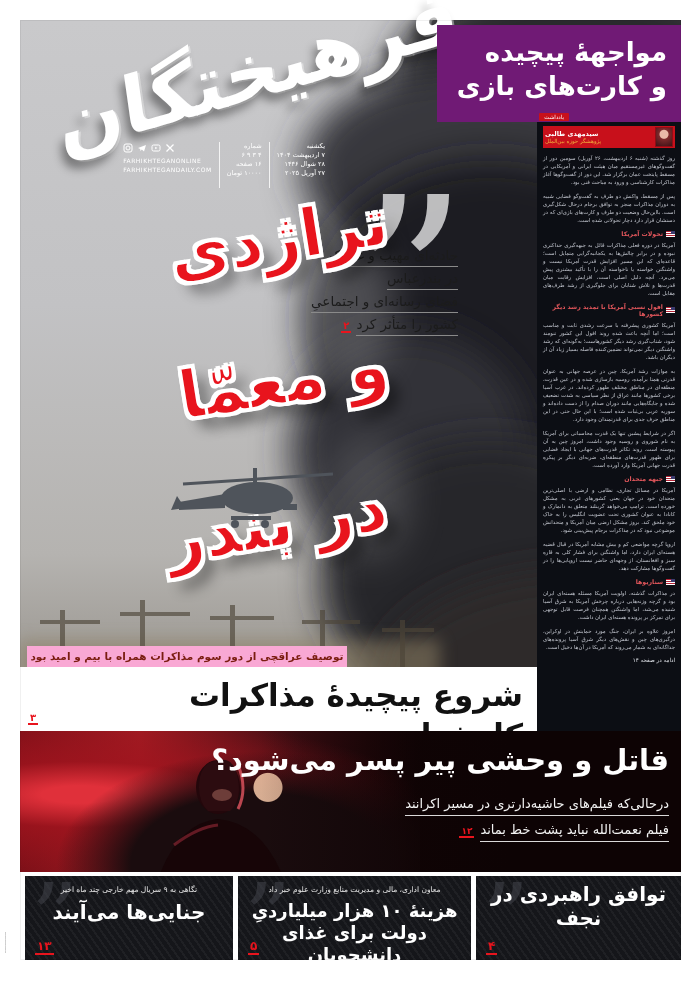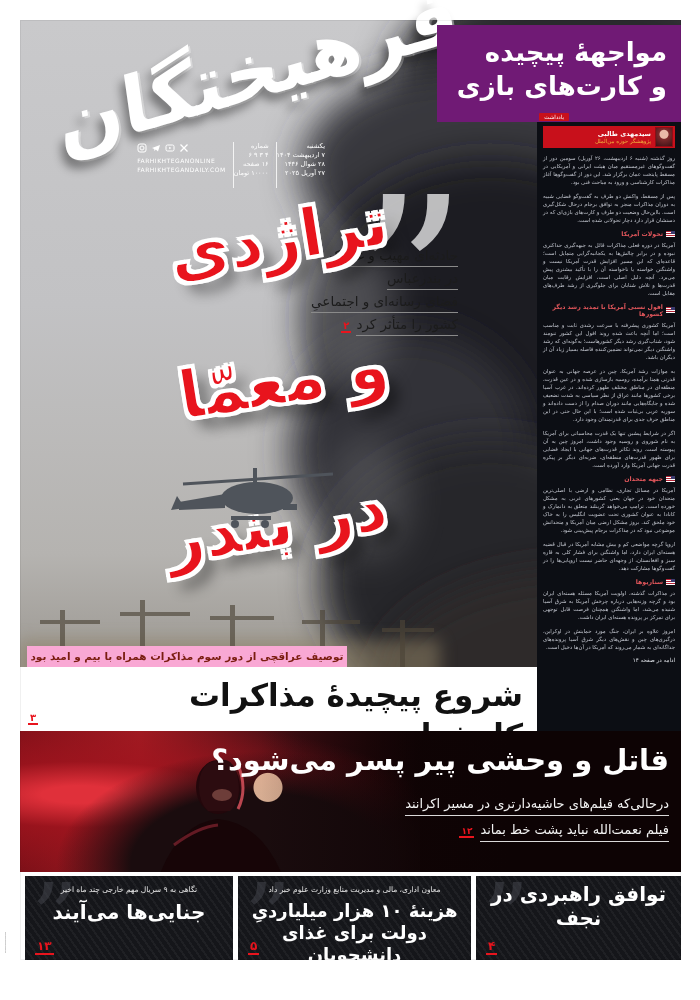--- a/index.html
+++ b/index.html
@@ -11,38 +11,38 @@
   #photo{position:absolute;left:20px;top:20px;width:661px;height:712px;
     background:linear-gradient(180deg,#c9c9cb 0%,#c2c2c4 40%,#b5b3b0 75%,#8d8880 100%);overflow:hidden;}
   #photo svg{position:absolute;left:0;top:0;}
 
   
   #masthead{position:absolute;left:52px;top:18px;width:320px;height:130px;
     transform:rotate(-16deg) skewX(-8deg);transform-origin:50% 50%;
     color:#fff;font-size:78px;font-weight:bold;text-align:center;line-height:130px;
     text-shadow:-5px 7px 10px rgba(0,0,0,.40), 2px 2px 0 rgba(255,255,255,.4);}
   #infobar{position:absolute;left:25px;top:142px;width:300px;height:46px;color:#fff;font-size:6.5px;line-height:9px;display:flex;direction:rtl;gap:7px;}
-  .infocol{border-left:1px solid rgba(255,255,255,.8);white-space:nowrap;}
+  .infocol{padding-left:7px;border-left:1px solid rgba(255,255,255,.8);white-space:nowrap;}
   .infocol div{text-align:right;}
   #infoweb{padding-top:1px;}
   .socialrow{display:flex;gap:4px;direction:ltr;margin-bottom:3px;}
   .socialrow svg{display:block;}
   .weburl{font-size:6px;letter-spacing:.5px;color:#fff;direction:ltr;text-align:left;}
 
   
   #topbox{position:absolute;left:437px;top:25px;width:244px;height:97px;background:#701a75;color:#fff;
     text-align:right;padding:10px 14px 0 0;}
   #topbox .t1,#topbox .t2{font-weight:bold;font-size:26px;line-height:34px;}
   #notecol{position:absolute;left:537px;top:122px;width:144px;height:615px;background:#0c0e14;color:#c9ccd4;padding:4px 6px 4px 6px;}
   #notetag{position:absolute;right:112px;top:-9px;background:#c8101b;color:#fff;font-size:5.5px;padding:1px 5px;border-radius:1px;}
   #byline{position:relative;background:#c8101b;height:22px;margin-top:0;display:flex;direction:rtl;align-items:center;padding:0 2px;}
   #byline .photo{width:18px;height:20px;background:
       radial-gradient(circle at 50% 35%, #e9b9a8 0 4px, #7e2a2c 5px, #3c1216 100%);
       border:1px solid #8d0e16;margin-left:4px;}
-  #byline .who{flex:1;text-align:right;}
+  #byline .who{flex:1;text-align:left;}
   #byline .name{color:#fff;font-weight:bold;font-size:6.5px;line-height:8px;}
   #byline .role{color:#f2b13e;font-size:5.5px;line-height:7px;}
   #noteflow{margin-top:6px;}
   #noteflow p{direction:rtl;text-align:justify;font-size:5.4px;line-height:8px;margin:0 0 6px 0;color:#c3c6cf;}
   .sec-h{direction:rtl;display:flex;align-items:center;gap:3px;color:#e4575c;font-weight:bold;font-size:6.2px;margin:4px 0 4px 0;}
   .flag{width:9px;height:6px;flex:0 0 auto;position:relative;
     background:repeating-linear-gradient(180deg,#b22234 0 1px,#ffffff 1px 2px);}
   .flag::before{content:"";position:absolute;right:0;top:0;width:4px;height:3px;background:#3c3b6e;}
   #notecont{direction:rtl;color:#dfe2e8;font-size:5.6px;margin-top:4px;text-align:right;}
 

